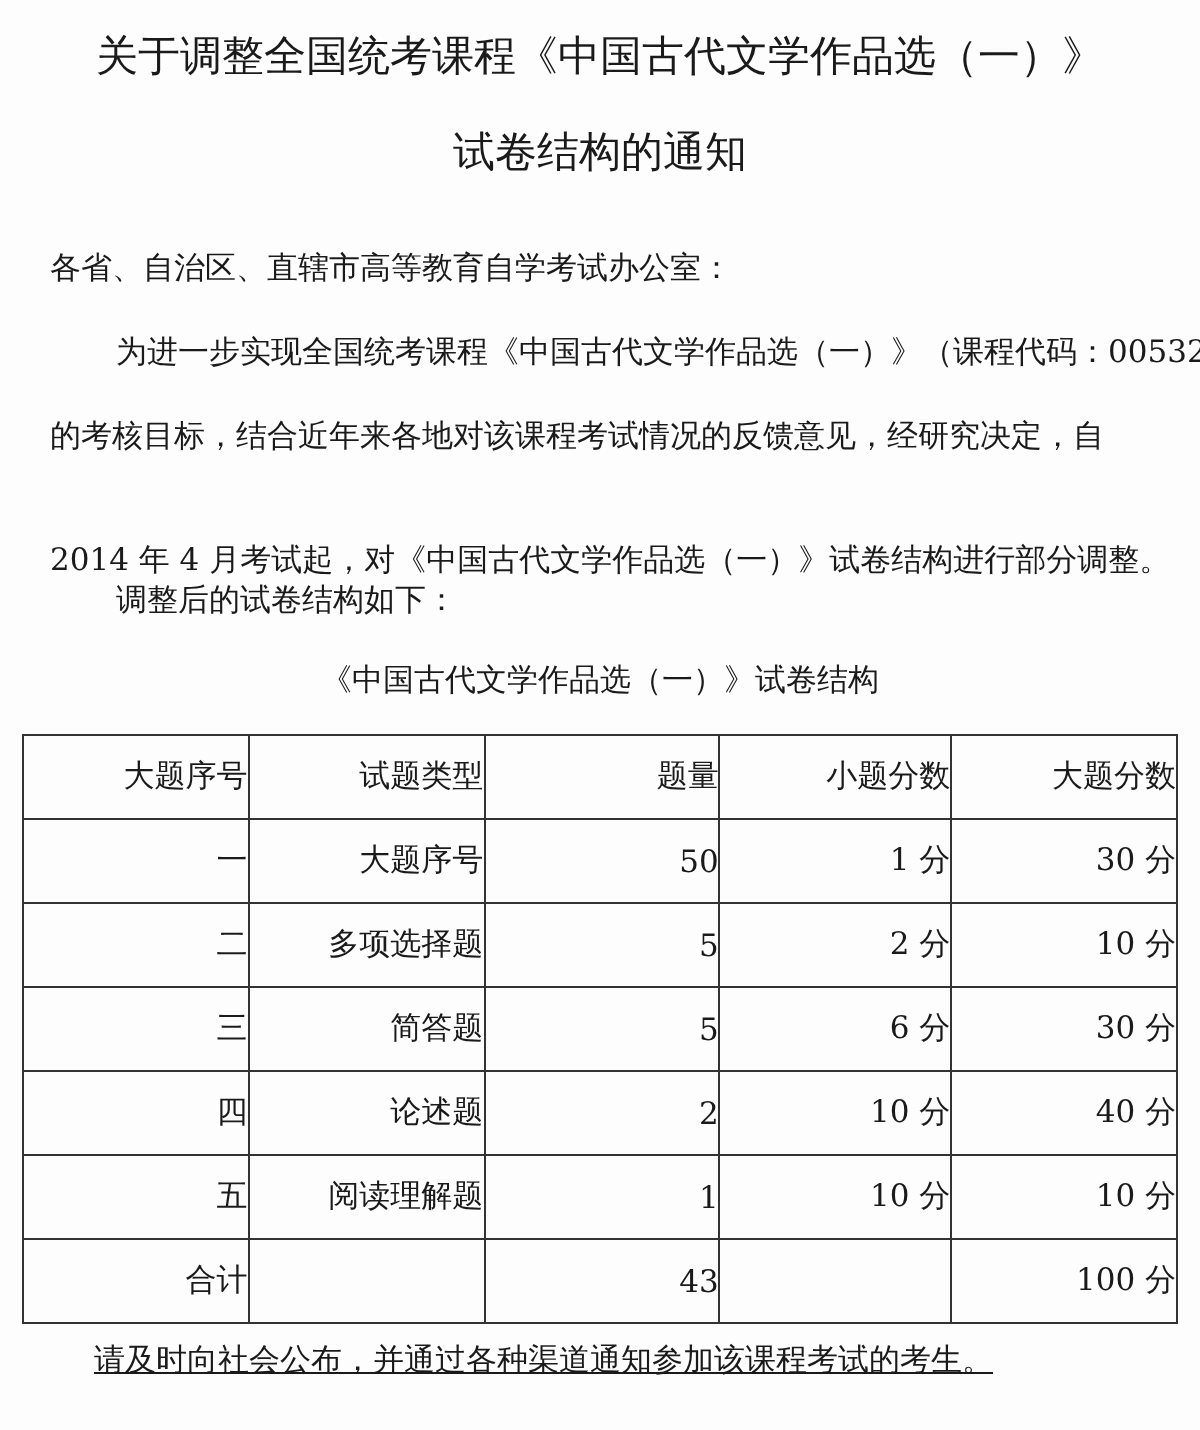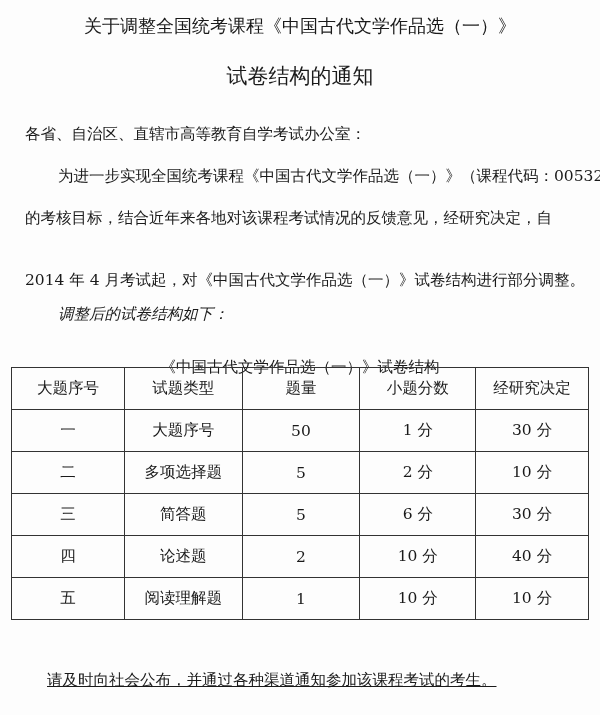--- a/index.html
+++ b/index.html
@@ -4,43 +4,43 @@
   <style>
     html, body { margin: 0; padding: 0; }
     body {
       width: 600px; height: 715px; overflow: hidden;
       background: #fdfdfd; color: #1a1a1a;
       font-family: "DejaVu Serif", "Liberation Serif", serif;
       position: relative;
     }
     .title1 {
       position: absolute; top: 14px; left: 0; width: 600px;
-      text-align: center; font-size: 18px; font-family: "DejaVu Sans", sans-serif;
+      text-align: center; font-size: 21px; font-family: "DejaVu Sans", sans-serif;
       letter-spacing: 0px;
     }
     .title2 {
       position: absolute; top: 62px; left: 0; width: 600px;
       text-align: center; font-size: 21px; font-family: "DejaVu Sans", sans-serif;
     }
     .p {
       position: absolute; font-size: 15.5px; white-space: nowrap; text-align: center;
     }
     .addressee { top: 124px; left: 25px; }
     .para1 { top: 166px; left: 58px; }
     .para1b { top: 208px; left: 25px; }
     .para1c { top: 250px; left: 25px; margin-top: 20px; }
-    .para2 { top: 304px; left: 58px; font-style: italic; }
-    .caption { top: 357px; left: 0; width: 600px; text-align: center; }
+    .para2 { top: 290px; left: 58px; }
+    .caption { top: 330px; left: 0; width: 600px; text-align: center; }
     table.structure {
       position: absolute; top: 367px; left: 11px;
       width: 578px; border-collapse: collapse;
       font-size: 15.5px;
     }
     table.structure th, table.structure td {
-      border: 1.5px solid #333; text-align: center; font-weight: normal;
+      border: 1.5px solid #333; text-align: right; font-weight: normal;
       height: 41px; padding: 0;
     }
     .closing { top: 670px; left: 47px; text-decoration: underline; }
   </style>
 </head>
 <body>
 
 <div class="title1">关于调整全国统考课程《中国古代文学作品选（一）》</div>
 <div class="title2">试卷结构的通知</div>
 
@@ -59,21 +59,21 @@
       <col style="width:118px">
       <col style="width:116px">
       <col style="width:113px">
   </colgroup>
   <thead>
     <tr>
       <th>大题序号</th>
       <th>试题类型</th>
       <th>题量</th>
       <th>小题分数</th>
-      <th>经研究决定</th>
+      <th>大题分数</th>
     </tr>
   </thead>
   <tbody>
     <tr>
       <td>一</td>
       <td>大题序号</td>
       <td>50</td>
       <td>1 分</td>
       <td>30 分</td>
     </tr>
@@ -98,16 +98,23 @@
       <td>10 分</td>
       <td>40 分</td>
     </tr>
     <tr>
       <td>五</td>
       <td>阅读理解题</td>
       <td>1</td>
       <td>10 分</td>
       <td>10 分</td>
     </tr>
+    <tr>
+      <td>合计</td>
+      <td></td>
+      <td>43</td>
+      <td></td>
+      <td>100 分</td>
+    </tr>
   </tbody>
 </table>
 
 <div class="p closing">请及时向社会公布，并通过各种渠道通知参加该课程考试的考生。</div>
 
 </body></html>

